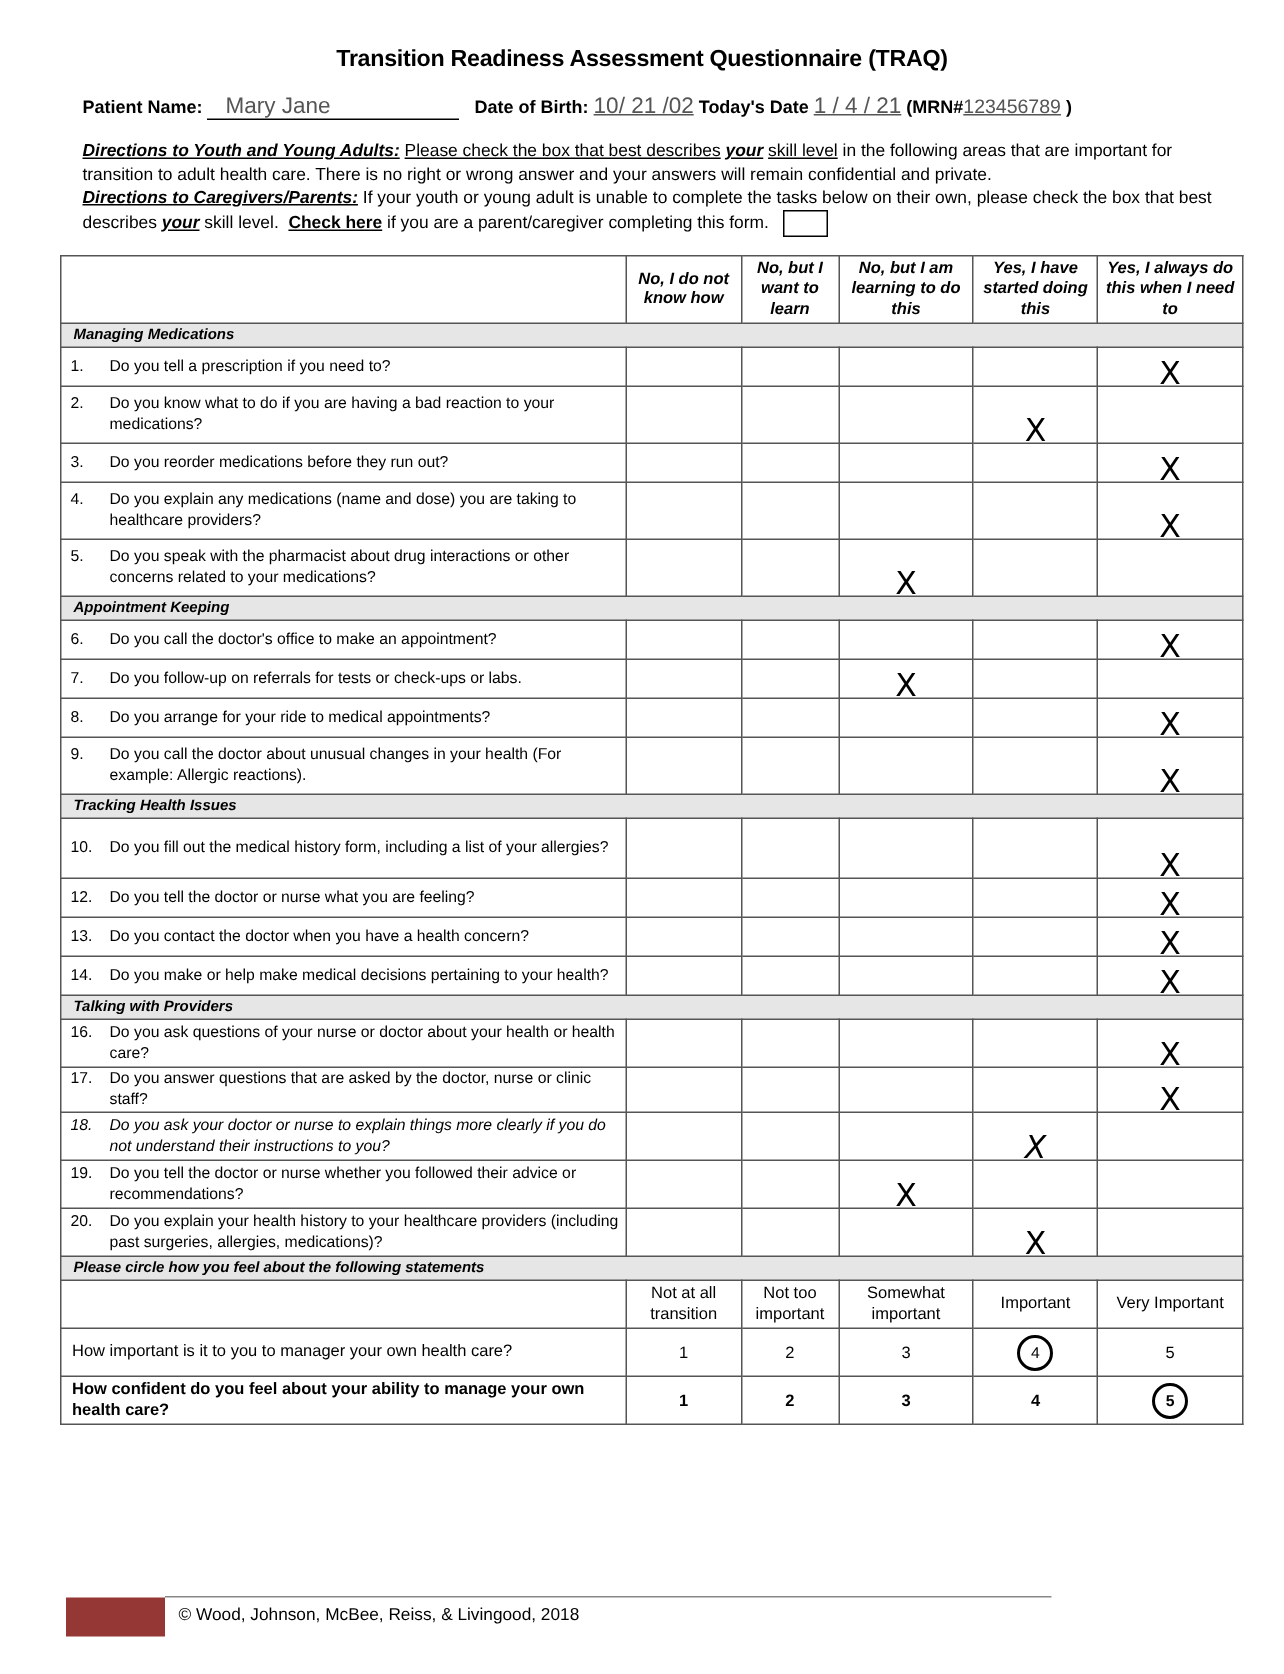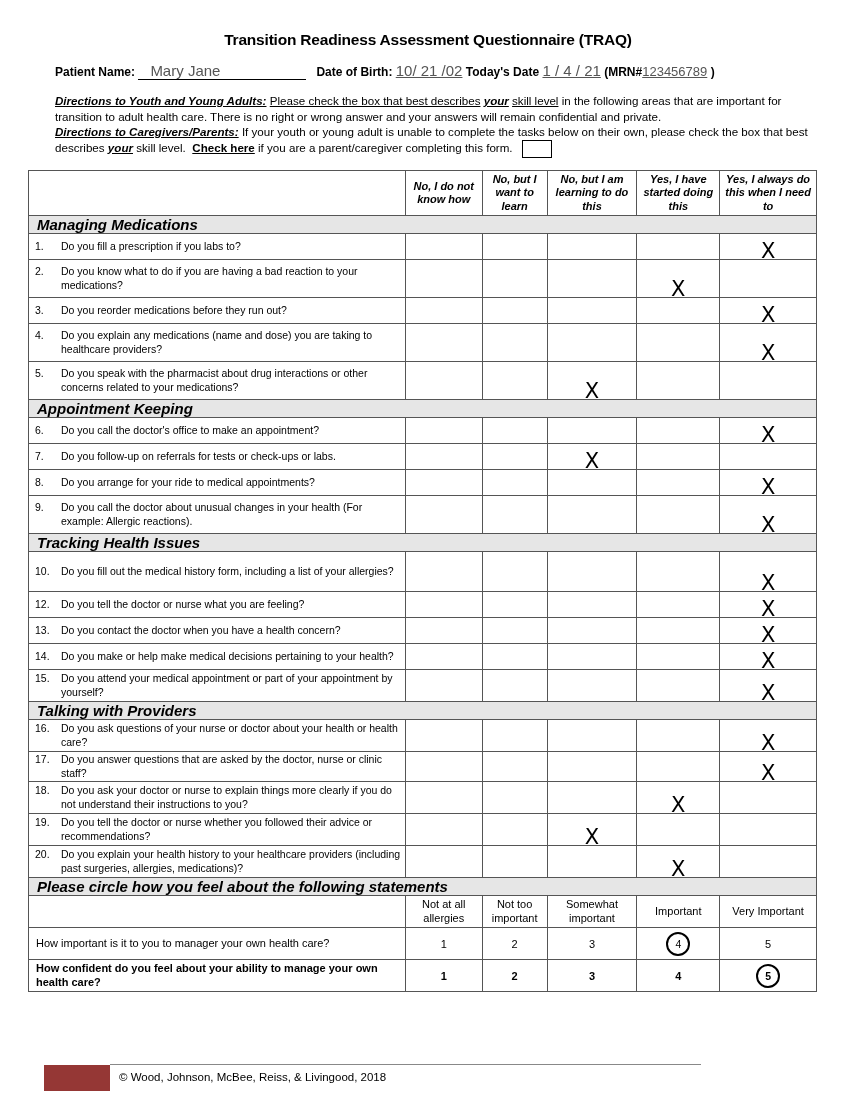--- a/index.html
+++ b/index.html
@@ -4,24 +4,24 @@
 <style>
   html, body { margin:0; padding:0; background:#fff; }
   body { width:856px; height:1116px; position:relative; font-family:"Liberation Sans", sans-serif; color:#000; overflow:hidden; }
   .title { position:absolute; left:0; width:856px; top:31px; text-align:center; font-weight:bold; font-size:15.5px; letter-spacing:-0.2px; }
   .info { position:absolute; left:55px; top:62px; font-size:12px; font-weight:bold; white-space:nowrap; }
   .info .val { font-family:"Liberation Sans", sans-serif; font-weight:normal; font-size:15px; text-decoration:underline; color:#555; }
   .info .blank { display:inline-block; border-bottom:1px solid #000; }
   .dirs { position:absolute; left:55px; top:93px; width:760px; font-size:11.6px; line-height:15.5px; }
   .dirs b.u { text-decoration:underline; font-style:italic; }
   .chkbox { display:inline-block; width:28px; height:16px; border:1px solid #000; vertical-align:middle; margin-left:6px; }
-  table.traq { position:absolute; left:28px; top:170px; width:789px; border-collapse:collapse; font-size:10.5px; }
+  table.traq { position:absolute; left:40px; top:170px; width:789px; border-collapse:collapse; font-size:10.5px; }
   table.traq td, table.traq th { border:1px solid #555; padding:0; }
   table.traq th { font-weight:bold; font-style:italic; font-size:11px; line-height:13.5px; text-align:center; vertical-align:middle; height:44px; }
-  .sect td { background:#e6e6e6; font-weight:bold; font-style:italic; font-size:15px; height:15px; padding-left:8px !important; }
+  .sect td { background:#e6e6e6; font-weight:bold; font-style:italic; font-size:10px; height:15px; padding-left:8px !important; }
   .q { padding-left:6px !important; font-size:10.5px; line-height:13.5px; }
   .q .num { display:inline-block; width:26px; vertical-align:top; }
   .q .txt { display:inline-block; width:340px; vertical-align:top; }
   .cell { position:relative; text-align:center; }
   .mark { position:absolute; left:0; right:0; bottom:-3px; text-align:center; font-size:21px; line-height:21px; font-family:"DejaVu Sans", sans-serif; }
   .scale td { text-align:center; font-size:11px; }
   .scale .lbl { text-align:left; padding-left:7px !important; line-height:13.5px; }
   .circled { display:inline-block; width:20px; height:20px; border:2.5px solid #000; border-radius:50%; line-height:20px; font-size:10.5px; }
   .footer-line { position:absolute; left:110px; top:1064px; width:591px; border-top:1px solid #888; }
   .footer-block { position:absolute; left:44px; top:1065px; width:66px; height:26px; background:#953735; }
@@ -77,21 +77,21 @@
       <th>No, but I am learning to do this</th>
       <th>Yes, I have started doing this</th>
       <th>Yes, I always do this when I need to</th>
     </tr>
   </thead>
   <tbody id="qbody">
       <tr class="sect">
         <td colspan="6">Managing Medications</td>
       </tr>
       <tr style="height: 26px;">
-        <td class="q"><span class="num">1.</span><span class="txt">Do you fill a prescription if you labs to?</span></td>
+        <td class="q"><span class="num">1.</span><span class="txt">Do you tell a prescription if you need to?</span></td>
         <td class="cell"></td>
         <td class="cell"></td>
         <td class="cell"></td>
         <td class="cell"></td>
         <td class="cell">
           <span class="mark">X</span>
         </td>
       </tr>
       <tr style="height: 38px;">
         <td class="q"><span class="num">2.</span><span class="txt">Do you know what to do if you are having a bad reaction to your medications?</span></td>
@@ -212,30 +212,20 @@
       <tr style="height: 26px; padding-left: 20px;">
         <td class="q"><span class="num">14.</span><span class="txt">Do you make or help make medical decisions pertaining to your health?</span></td>
         <td class="cell"></td>
         <td class="cell"></td>
         <td class="cell"></td>
         <td class="cell"></td>
         <td class="cell">
           <span class="mark">X</span>
         </td>
       </tr>
-      <tr style="height: 32px;">
-        <td class="q"><span class="num">15.</span><span class="txt">Do you attend your medical appointment or part of your appointment by yourself?</span></td>
-        <td class="cell"></td>
-        <td class="cell"></td>
-        <td class="cell"></td>
-        <td class="cell"></td>
-        <td class="cell">
-          <span class="mark">X</span>
-        </td>
-      </tr>
       <tr class="sect">
         <td colspan="6">Talking with Providers</td>
       </tr>
       <tr style="height: 32px;">
         <td class="q"><span class="num">16.</span><span class="txt">Do you ask questions of your nurse or doctor about your health or health care?</span></td>
         <td class="cell"></td>
         <td class="cell"></td>
         <td class="cell"></td>
         <td class="cell"></td>
         <td class="cell">
@@ -245,21 +235,21 @@
       <tr style="height: 30px;">
         <td class="q"><span class="num">17.</span><span class="txt">Do you answer questions that are asked by the doctor, nurse or clinic staff?</span></td>
         <td class="cell"></td>
         <td class="cell"></td>
         <td class="cell"></td>
         <td class="cell"></td>
         <td class="cell">
           <span class="mark">X</span>
         </td>
       </tr>
-      <tr style="height: 32px;">
+      <tr style="height: 32px; font-style: italic;">
         <td class="q"><span class="num">18.</span><span class="txt">Do you ask your doctor or nurse to explain things more clearly if you do not understand their instructions to you?</span></td>
         <td class="cell"></td>
         <td class="cell"></td>
         <td class="cell"></td>
         <td class="cell">
           <span class="mark">X</span>
         </td>
         <td class="cell"></td>
       </tr>
       <tr style="height: 32px;">
@@ -282,21 +272,21 @@
         </td>
         <td class="cell"></td>
       </tr>
     </tbody>
   <tbody id="ratingbody">
       <tr class="sect">
         <td colspan="6">Please circle how you feel about the following statements</td>
       </tr>
       <tr class="scale" style="height: 32px;">
         <td></td>
-        <td style="line-height: 13.5px;">Not at all allergies</td>
+        <td style="line-height: 13.5px;">Not at all transition</td>
         <td style="line-height: 13.5px;">Not too important</td>
         <td style="line-height: 13.5px;">Somewhat important</td>
         <td style="line-height: 13.5px;">Important</td>
         <td style="line-height: 13.5px;">Very Important</td>
       </tr>
       <tr class="scale" style="height: 32px;">
         <td class="lbl">How important is it to you to manager your own health care?</td>
         <td><span>1</span></td>
         <td><span>2</span></td>
         <td><span>3</span></td>

